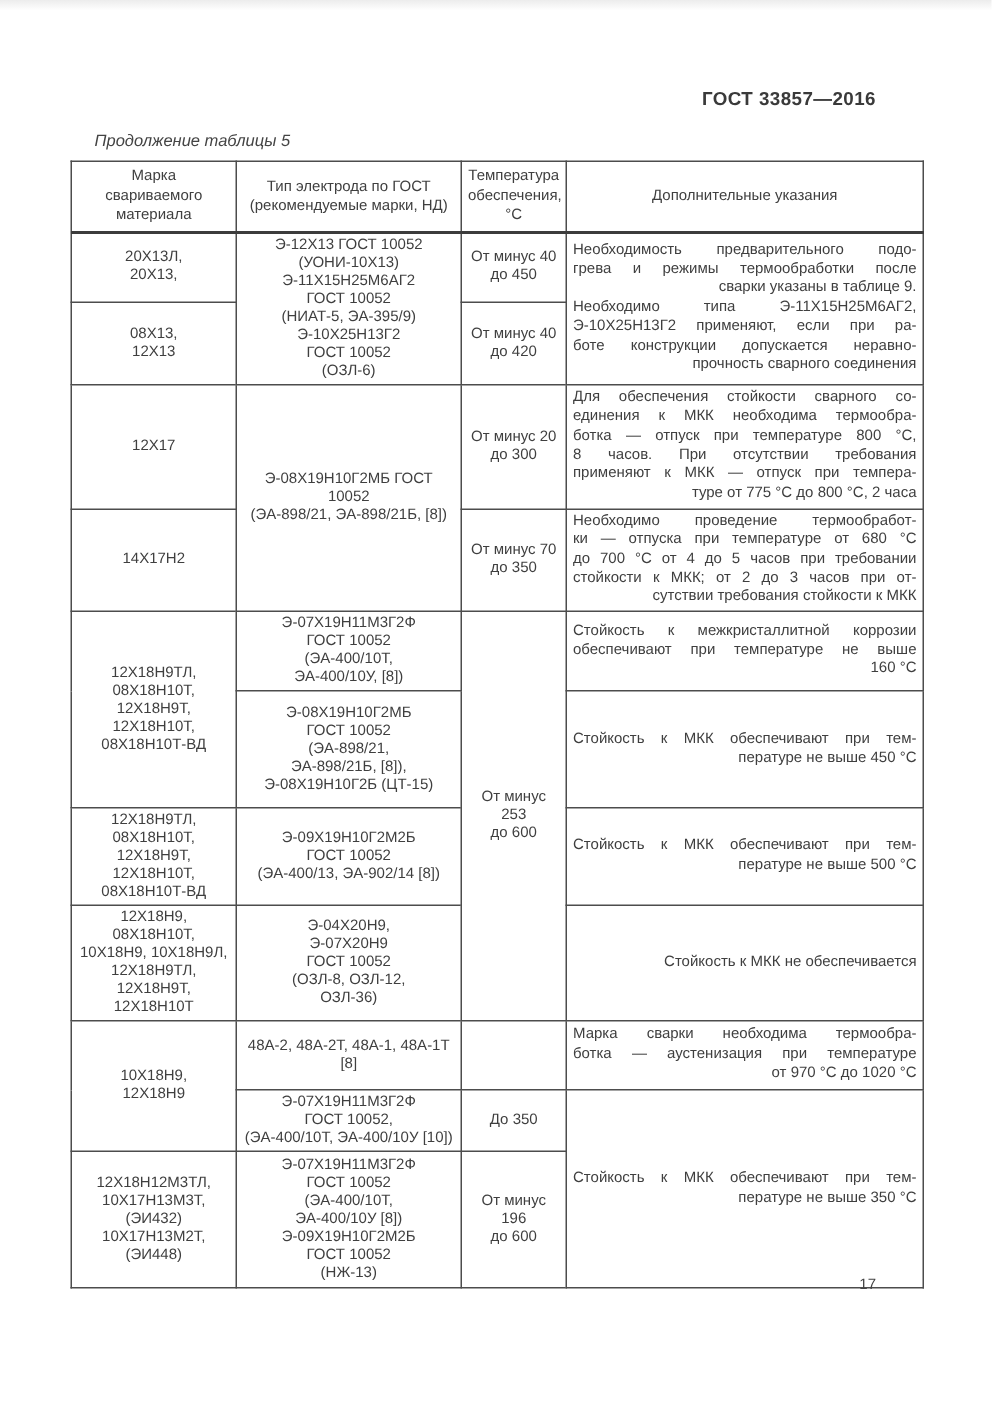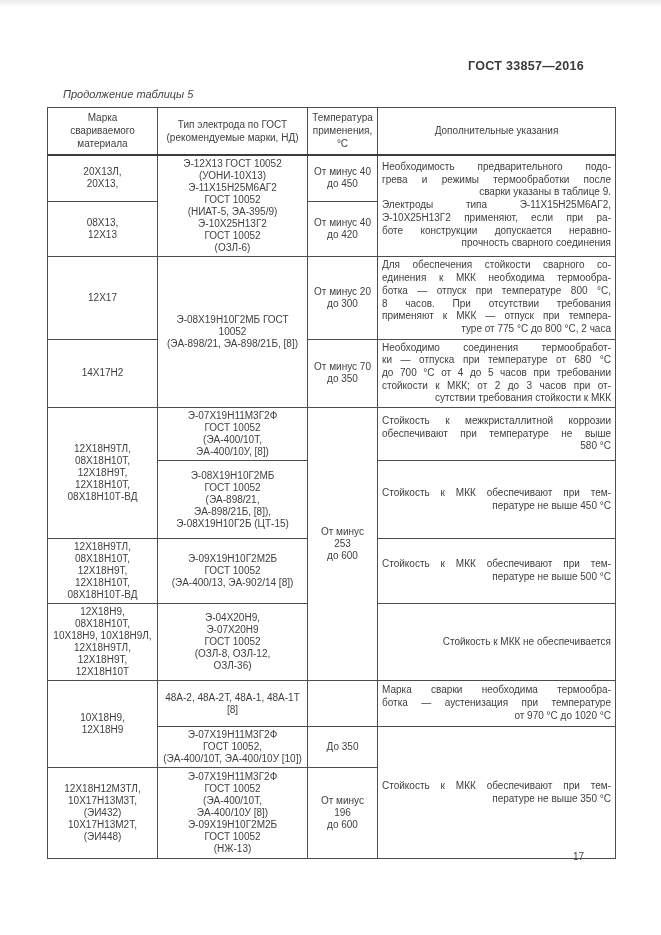--- a/index.html
+++ b/index.html
@@ -77,21 +77,21 @@
       <col style="width:238px">
   </colgroup>
   <thead>
     <tr style="height:47px">
       <th>Марка
 свариваемого
 материала</th>
       <th>Тип электрода по ГОСТ
 (рекомендуемые марки, НД)</th>
       <th>Температура
-применения,
+обеспечения,
 °С</th>
       <th>Дополнительные указания</th>
     </tr>
   </thead>
   <tbody>
     <tr style="height:45px">
       <td class="cc">20Х13Л,
 20Х13,</td>
       <td class="cc" rowspan="2">Э-12Х13 ГОСТ 10052
 (УОНИ-10Х13)
@@ -100,21 +100,21 @@
 (НИАТ-5, ЭА-395/9)
 Э-10Х25Н13Г2
 ГОСТ 10052
 (ОЗЛ-6)</td>
       <td class="cc">От минус 40
 до 450</td>
       <td class="notes" rowspan="2">
           <div class="line jl">Необходимость предварительного подо-</div>
           <div class="line jl">грева и режимы термообработки после</div>
           <div class="line">сварки указаны в таблице 9.</div>
-          <div class="line jl">Электроды типа Э-11Х15Н25М6АГ2,</div>
+          <div class="line jl">Необходимо типа Э-11Х15Н25М6АГ2,</div>
           <div class="line jl">Э-10Х25Н13Г2 применяют, если при ра-</div>
           <div class="line jl">боте конструкции допускается неравно-</div>
           <div class="line">прочность сварного соединения</div>
         </td>
     </tr>
     <tr style="height:52px">
       <td class="cc">08Х13,
 12Х13</td>
       <td class="cc">От минус 40
 до 420</td>
@@ -133,21 +133,21 @@
           <div class="line jl">8 часов. При отсутствии требования</div>
           <div class="line jl">применяют к МКК — отпуск при темпера-</div>
           <div class="line">туре от 775 °С до 800 °С, 2 часа</div>
         </td>
     </tr>
     <tr style="height:61px">
       <td class="cc">14Х17Н2</td>
       <td class="cc">От минус 70
 до 350</td>
       <td class="notes">
-          <div class="line jl">Необходимо соединения термообработ-</div>
+          <div class="line jl">Необходимо проведение термообработ-</div>
           <div class="line jl">ки — отпуска при температуре от 680 °С</div>
           <div class="line jl">до 700 °С от 4 до 5 часов при требовании</div>
           <div class="line jl">стойкости к МКК; от 2 до 3 часов при от-</div>
           <div class="line">сутствии требования стойкости к МКК</div>
         </td>
     </tr>
     <tr style="height:53px">
       <td class="cc" rowspan="2">12Х18Н9ТЛ,
 08Х18Н10Т,
 12Х18Н9Т,
@@ -155,21 +155,21 @@
 08Х18Н10Т-ВД</td>
       <td class="cc">Э-07Х19Н11М3Г2Ф
 ГОСТ 10052
 (ЭА-400/10Т,
 ЭА-400/10У, [8])</td>
       <td class="cc" rowspan="4">От минус 253
 до 600</td>
       <td class="notes">
           <div class="line jl">Стойкость к межкристаллитной коррозии</div>
           <div class="line jl">обеспечивают при температуре не выше</div>
-          <div class="line">580 °С</div>
+          <div class="line">160 °С</div>
         </td>
     </tr>
     <tr style="height:78px">
       <td class="cc">Э-08Х19Н10Г2МБ
 ГОСТ 10052
 (ЭА-898/21,
 ЭА-898/21Б, [8]),
 Э-08Х19Н10Г2Б (ЦТ-15)</td>
       <td class="notes">
           <div class="line jl">Стойкость к МКК обеспечивают при тем-</div>

